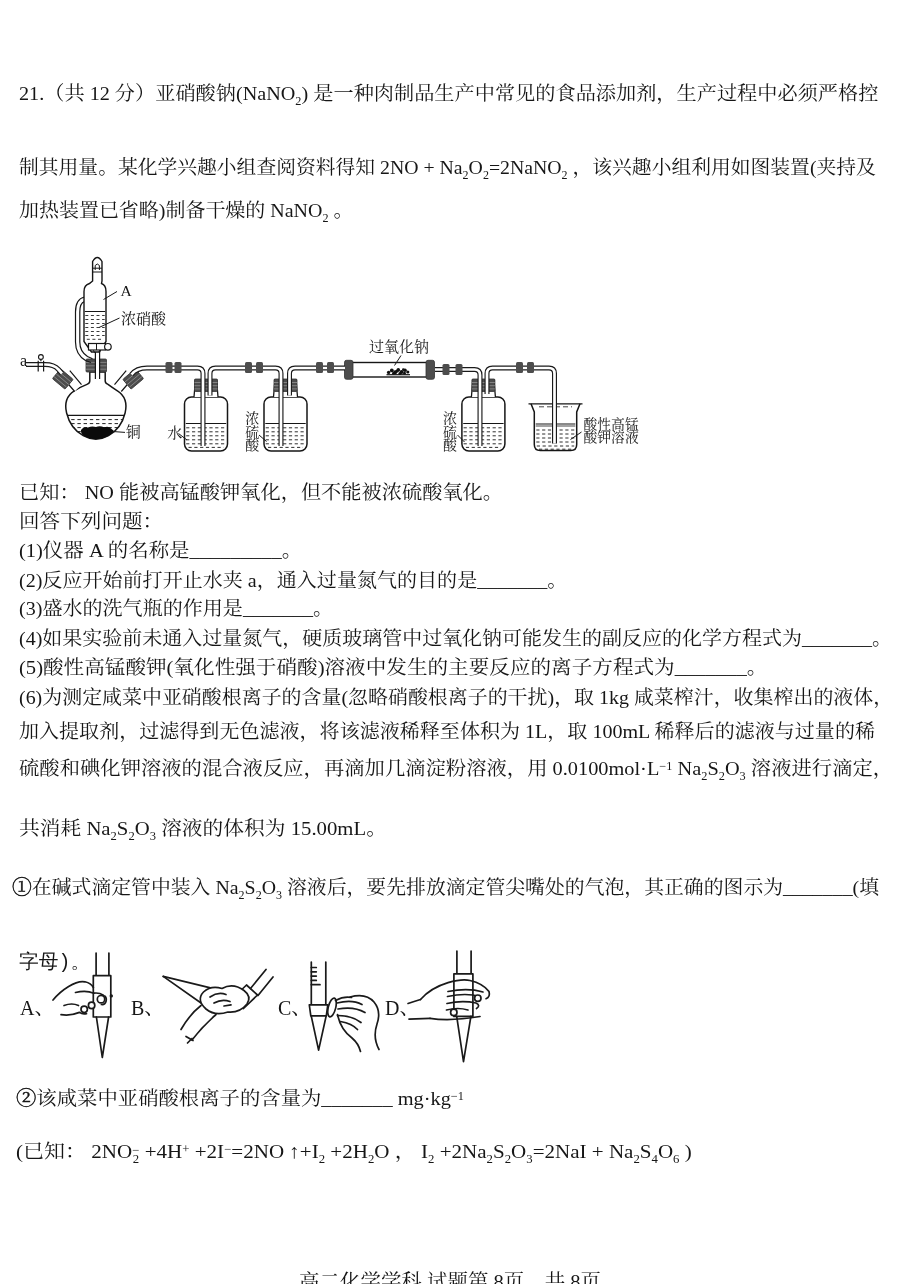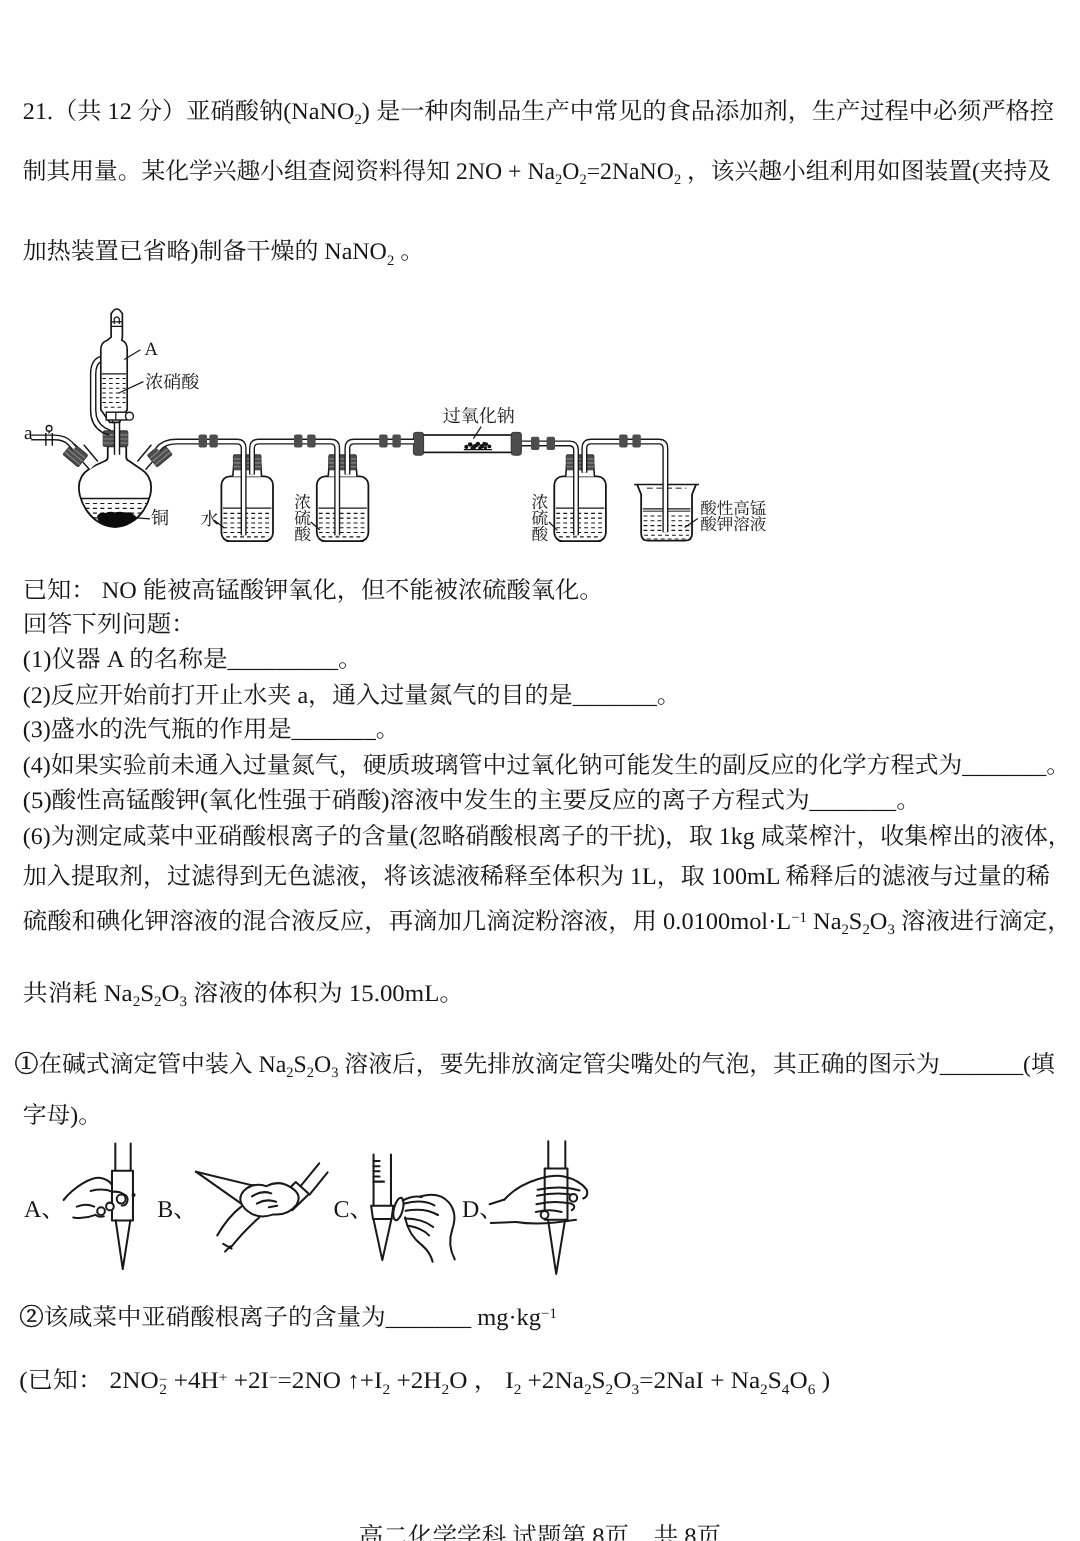--- a/index.html
+++ b/index.html
@@ -11,21 +11,21 @@
 .ud{display:inline-block;vertical-align:-5px;font-size:12px;line-height:9.5px;text-align:center;}
 .lbl{position:absolute;font-size:20px;line-height:22px;}
 .cir{-webkit-text-stroke:0.45px #161616;}
 svg text{font-family:"Liberation Serif","Noto Serif CJK SC","Noto Serif SC",serif;fill:#161616;}
 .ft{position:absolute;top:1270px;left:0;width:900px;text-align:center;font-size:19.8px;line-height:22px;white-space:nowrap;transform:scaleX(1.035);}
 </style>
 </head>
 <body>
 
 <div class="ln" id="t1" style="top:82px;transform:scaleX(1.0203);">21.（共 12 分）亚硝酸钠(NaNO<sub>2</sub>) 是一种肉制品生产中常见的食品添加剂，生产过程中必须严格控</div>
-<div class="ln" id="t2" style="top:132px;">制其用量。某化学兴趣小组查阅资料得知 2NO + Na<sub>2</sub>O<sub>2</sub>=2NaNO<sub>2</sub> ，该兴趣小组利用如图装置(夹持及</div>
+<div class="ln" id="t2" style="top:156px;">制其用量。某化学兴趣小组查阅资料得知 2NO + Na<sub>2</sub>O<sub>2</sub>=2NaNO<sub>2</sub> ，该兴趣小组利用如图装置(夹持及</div>
 <div class="ln" id="t3" style="top:199px;transform:scaleX(1.0096);">加热装置已省略)制备干燥的 NaNO<sub>2</sub> 。</div>
 
 <svg style="position:absolute;left:0;top:248px;" width="900" height="215" viewBox="0 248 900 215">
 <defs>
 <clipPath id="bulbclip">
         <circle cx="97" cy="411.5" r="26.8"></circle>
       </clipPath>
 <g id="bottle">
   <rect x="-21.5" y="397" width="43" height="54" rx="7" fill="#fff" stroke="#161616" stroke-width="1.5"></rect>
   <path d="M-10.5,379 L-12,397 H12 L10.5,379 Z" fill="#fff"></path>
@@ -197,21 +197,21 @@
 <div class="ln" id="t6" style="top:539px;transform:scaleX(1.0349);">(1)仪器 A 的名称是_________。</div>
 <div class="ln" id="t7" style="top:569px;transform:scaleX(1.0133);">(2)反应开始前打开止水夹 a，通入过量氮气的目的是_______。</div>
 <div class="ln" id="t8" style="top:597px;transform:scaleX(1.0136);">(3)盛水的洗气瓶的作用是_______。</div>
 <div class="ln" id="t9" style="top:627px;transform:scaleX(1.0106);">(4)如果实验前未通入过量氮气，硬质玻璃管中过氧化钠可能发生的副反应的化学方程式为_______。</div>
 <div class="ln" id="t10" style="top:656px;transform:scaleX(1.0413);">(5)酸性高锰酸钾(氧化性强于硝酸)溶液中发生的主要反应的离子方程式为_______。</div>
 <div class="ln" id="t11" style="top:686px;transform:scaleX(1.0082);">(6)为测定咸菜中亚硝酸根离子的含量(忽略硝酸根离子的干扰)，取 1kg 咸菜榨汁，收集榨出的液体，</div>
 <div class="ln" id="t12" style="top:720px;transform:scaleX(1.0131);">加入提取剂，过滤得到无色滤液，将该滤液稀释至体积为 1L，取 100mL 稀释后的滤液与过量的稀</div>
 <div class="ln" id="t13" style="top:757px;transform:scaleX(1.0276);">硫酸和碘化钾溶液的混合液反应，再滴加几滴淀粉溶液，用 0.0100mol·L<sup>−1</sup> Na<sub>2</sub>S<sub>2</sub>O<sub>3</sub> 溶液进行滴定，</div>
 <div class="ln" id="t14" style="top:817px;transform:scaleX(1.048);">共消耗 Na<sub>2</sub>S<sub>2</sub>O<sub>3</sub> 溶液的体积为 15.00mL。</div>
 <div class="ln" id="t15" style="top:876px;left:12.2px;transform:scaleX(1.0032);"><span class="cir">①</span>在碱式滴定管中装入 Na<sub>2</sub>S<sub>2</sub>O<sub>3</sub> 溶液后，要先排放滴定管尖嘴处的气泡，其正确的图示为_______(填</div>
-<div class="ln" id="t16" style="top:919px;">字母)。</div>
+<div class="ln" id="t16" style="top:952px;font-family:Liberation Mono, monospace;">字母)。</div>
 
 <svg style="position:absolute;left:0;top:946px;" width="560" height="138" viewBox="0 946 560 138">
 <g fill="none" stroke="#1a1a1a" stroke-width="1.7" stroke-linecap="round" stroke-linejoin="round">
 
 <path d="M96.1,953 V975.7 M108.9,953 V975.7"></path>
 <rect x="93.3" y="975.7" width="17.5" height="41.3" fill="#fff"></rect>
 <path d="M96.4,1017 L102.3,1057.5 L108.6,1017"></path>
 <path d="M53,1000 C61,990 76,979.8 85,981.8 Q91,983.3 93.4,987.5"></path>
 <path d="M75.5,992.5 Q86,989.8 93.8,993.2"></path>
 <path d="M93.8,993.2 Q99,992.4 103.4,995.2"></path>

